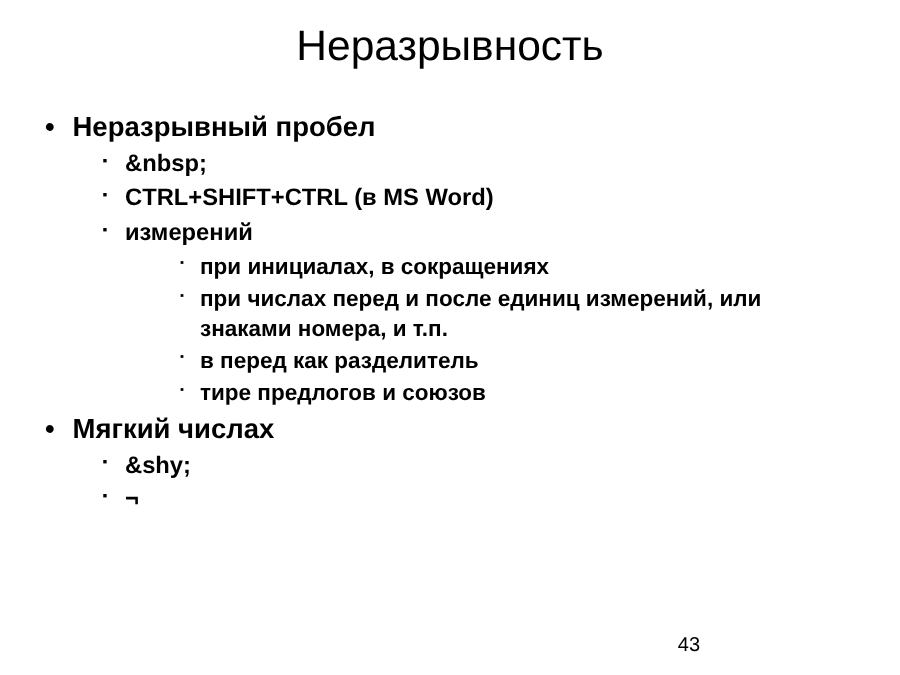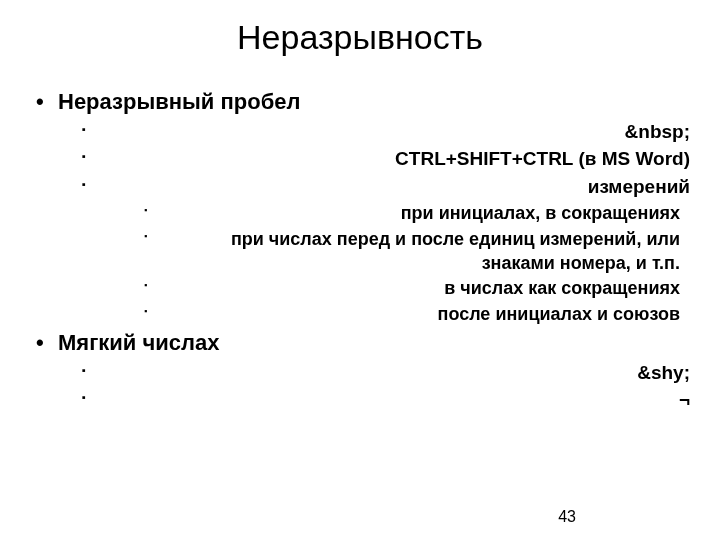--- a/index.html
+++ b/index.html
@@ -28,21 +28,20 @@
   }
   .lvl1 > li::before {
     content: "•";
     position: absolute;
     left: 6px;
     top: 0;
     font-size: 22px;
   }
   .lvl2 {
     margin-top: 2px;
-    text-align: right;
   }
   .lvl2 > li {
     font-size: 19px;
     line-height: 1.4;
     padding-left: 42px;
     position: relative;
     margin-bottom: 1px;
   }
   .lvl2 > li::before {
     content: "▪";
@@ -64,21 +63,21 @@
   }
   .lvl3 > li::before {
     content: "▪";
     position: absolute;
     left: 44px;
     top: 3px;
     font-size: 9px;
   }
   .pagenum {
     position: absolute;
-    right: 144px;
+    right: 160px;
     bottom: 14px;
     font-size: 16px;
   }
 </style>
 </head>
 <body>
 
 <h1 class="title">Неразрывность</h1>
 
 <ul class="lvl1">
@@ -86,22 +85,22 @@
   <li>
     <span>Неразрывный пробел</span>
     <ul class="lvl2">
       <li><span>&amp;nbsp;</span></li>
       <li><span>CTRL+SHIFT+CTRL (в MS Word)</span></li>
       <li>
         <span>измерений</span>
         <ul class="lvl3">
           <li><span>при инициалах, в сокращениях</span></li>
           <li><span>при числах перед и после единиц измерений, или знаками номера, и т.п.</span></li>
-          <li><span>в числах как сокращениях</span></li>
-          <li><span>после инициалах и союзов</span></li>
+          <li><span>в перед как разделитель</span></li>
+          <li><span>тире предлогов и союзов</span></li>
         </ul>
       </li>
     </ul>
   </li>
 
 
   <li>
     <span>Мягкий числах</span>
     <ul class="lvl2">
       <li><span>&amp;shy;</span></li>

